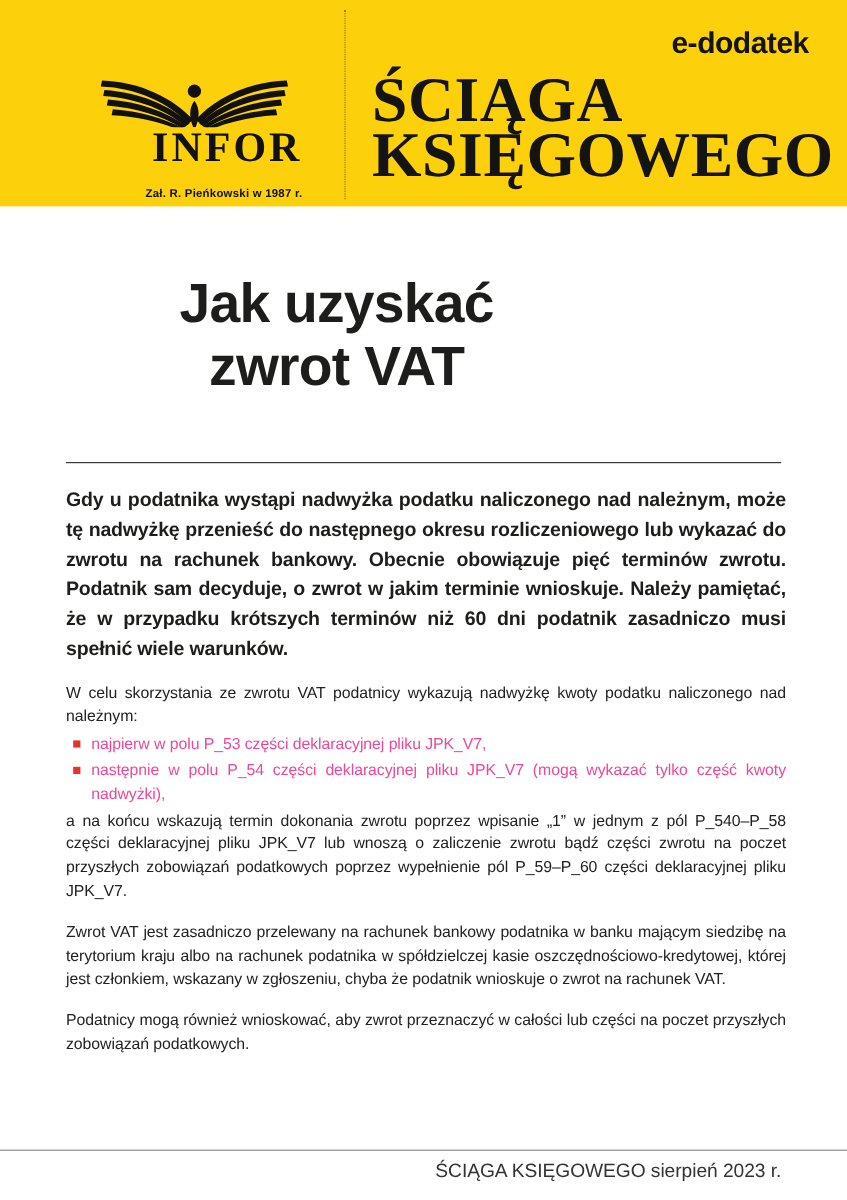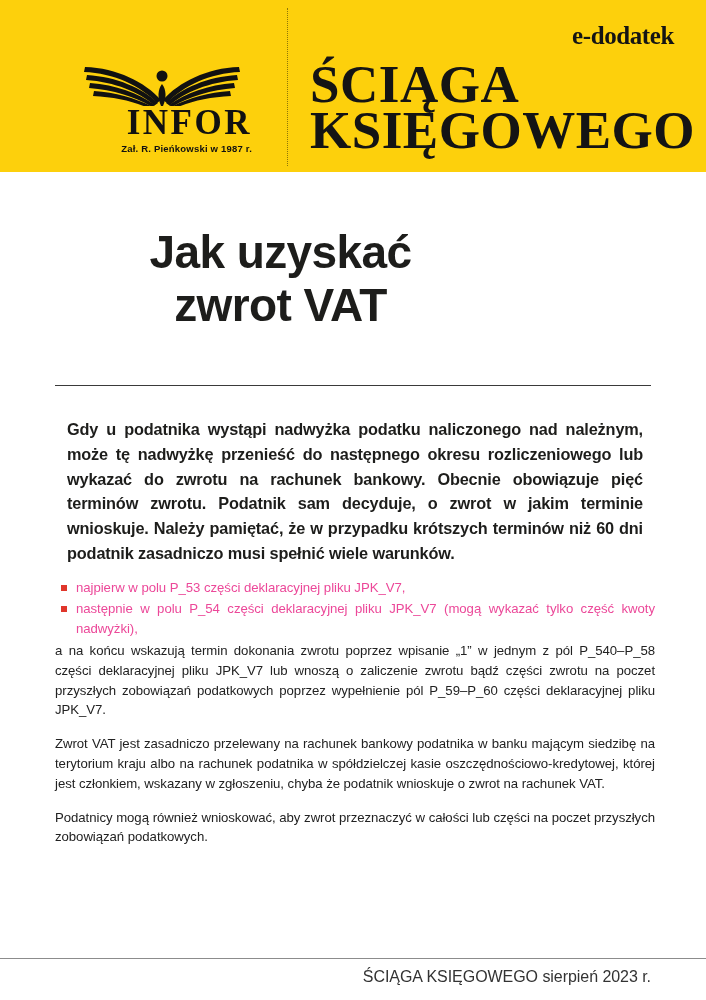--- a/index.html
+++ b/index.html
@@ -61,36 +61,36 @@
     color: #111;
     margin-top: -1px;
   }
   .logo-tagline {
     display: block;
     font-family: "Liberation Sans", sans-serif;
     font-weight: 700;
     font-size: 9.5px;
     letter-spacing: .2px;
     color: #111;
-    margin-top: 3px;
+    margin-top: 16px;
   }
 
   
   .masthead-right {
     position: absolute;
     left: 310px;
     top: 0;
     width: 396px;
     height: 172px;
   }
   .edodatek {
     position: absolute;
     right: 32px;
     top: 22px;
-    font-family: Liberation Serif, serif;
+    font-family: Liberation Sans, sans-serif;
     font-weight: 700;
     font-size: 25px;
     letter-spacing: -0.4px;
     color: #141414;
     white-space: nowrap;
   }
   .brand-line {
     position: absolute;
     left: 0;
     font-family: "Liberation Serif", serif;
@@ -135,21 +135,21 @@
   }
 
   .body-wrap {
     position: absolute;
     left: 55px;
     top: 233px;
     width: 600px;
   }
 
   .lead {
-    margin: 12px;
+    margin: 0;
     font-family: "Liberation Sans", sans-serif;
     font-weight: 700;
     font-size: 16.3px;
     line-height: 1.52;
     letter-spacing: -0.15px;
     text-align: justify;
     color: #1d1d1b;
   }
 
   .para {
@@ -253,20 +253,21 @@
     <span class="headline-line">Jak uzyskać</span>
     <span class="headline-line">zwrot VAT</span>
   </h1>
 
   <div class="rule-top"></div>
 
   <div class="body-wrap">
 
     <p class="lead">Gdy u podatnika wystąpi nadwyżka podatku naliczonego nad należnym, może tę nadwyżkę przenieść do następnego okresu rozliczeniowego lub wykazać do zwrotu na rachunek bankowy. Obecnie obowiązuje pięć terminów zwrotu. Podatnik sam decyduje, o zwrot w jakim terminie wnioskuje. Należy pamiętać, że w przypadku krótszych terminów niż 60 dni podatnik zasadniczo musi spełnić wiele warunków.</p>
 
+    <p class="para">W celu skorzystania ze zwrotu VAT podatnicy wykazują nadwyżkę kwoty podatku naliczonego nad należnym:</p>
 
     <ul class="bullets">
       <li>najpierw w polu P_53 części deklaracyjnej pliku JPK_V7,</li>
       <li>następnie w polu P_54 części deklaracyjnej pliku JPK_V7 (mogą wykazać tylko część kwoty nadwyżki),</li>
     </ul>
 
     <p class="para nogap">a na końcu wskazują termin dokonania zwrotu poprzez wpisanie „1” w jednym z pól P_540–P_58 części deklaracyjnej pliku JPK_V7 lub wnoszą o zaliczenie zwrotu bądź części zwrotu na poczet przyszłych zobowiązań podatkowych poprzez wypełnienie pól P_59–P_60 części deklaracyjnej pliku JPK_V7.</p>
 
     <p class="para">Zwrot VAT jest zasadniczo przelewany na rachunek bankowy podatnika w banku mającym siedzibę na terytorium kraju albo na rachunek podatnika w spółdzielczej kasie oszczędnościowo-kredytowej, której jest członkiem, wskazany w zgłoszeniu, chyba że podatnik wnioskuje o zwrot na rachunek VAT.</p>
 

